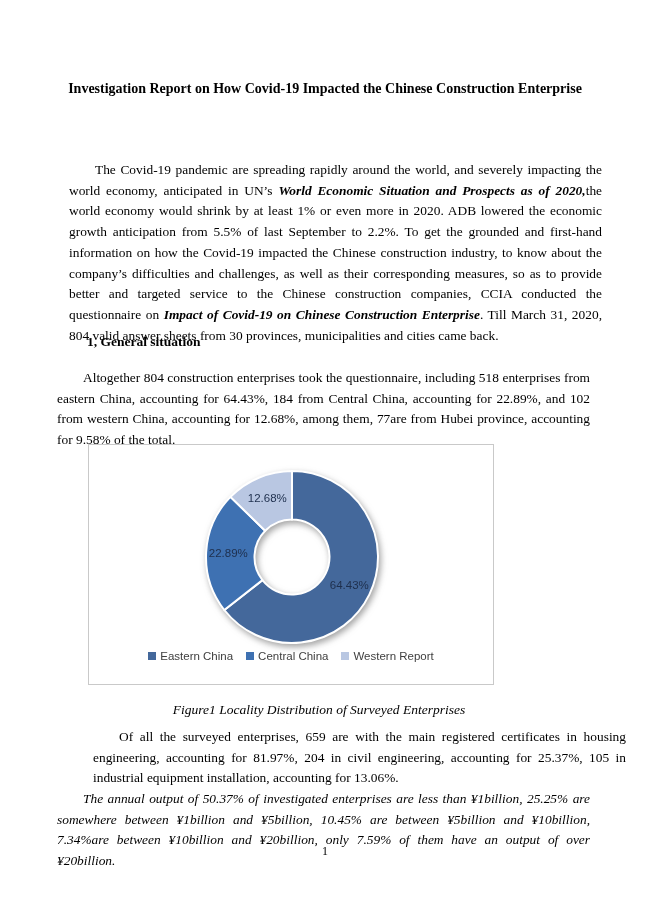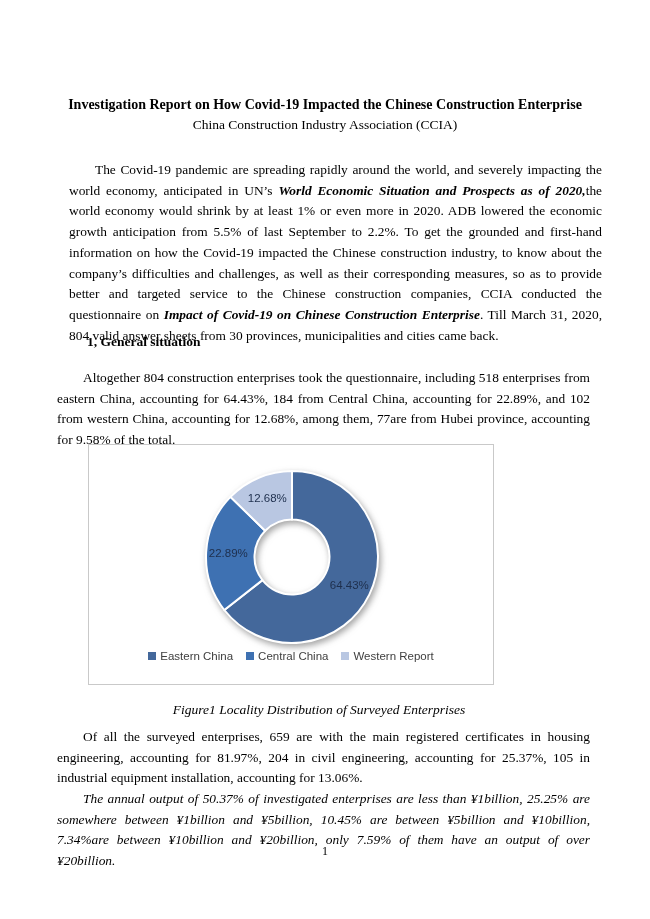--- a/index.html
+++ b/index.html
@@ -1,35 +1,35 @@
 <!DOCTYPE html>
 <html><head>
 <meta charset="utf-8">
 <style>
   html,body { margin:0; padding:0; background:#ffffff; }
   .doc {
     position:relative; width:650px; height:919px; background:#ffffff;
     font-family:"Liberation Serif", serif; color:#000; overflow:hidden;
   }
   .title {
-    position:absolute; top:80px; left:30px; right:30px; margin:16px;
+    position:absolute; top:80px; left:30px; right:30px; margin:0;
     text-align:center; font-size:14px; font-weight:bold; line-height:18px;
   }
   .subtitle {
     position:absolute; top:117px; left:30px; right:30px;
     text-align:center; font-size:13.5px;
   }
   .body {
     position:absolute; left:57px; width:533px; margin:0;
     font-size:13.4px; line-height:20.7px; text-align:justify; text-indent:26px;
   }
   .body .bi { font-weight:bold; font-style:italic; }
   .p1 { top:160px;margin-left:12px; }
   .p2 { top:368px; }
-  .p3 { top:727px; }
+  .p3 { top:727px;margin-left:36px; }
   .p4 { top:789px;font-style:italic; }
   .heading {
     position:absolute; top:330px; left:83px; margin:4px;
     font-size:13.5px; font-weight:bold;
   }
   .chart-box {
     position:absolute; top:444px; left:88px; width:404px; height:239px;
     border:1px solid #c9c9c9; background:#ffffff;
   }
   .chart-box svg { position:absolute; top:0; left:0; }
@@ -52,21 +52,20 @@
     position:absolute; top:844px; left:0; right:0; text-align:center; font-size:12px;
   }
 </style>
 </head>
 <body>
 
 <div class="doc">
 
   <h1 class="title">Investigation Report on How Covid-19 Impacted the Chinese Construction Enterprise</h1>
 
-  <div class="subtitle">China Construction Industry Association (CCIA)</div>
 
   <p class="body p1"><span>The Covid-19 pandemic are spreading rapidly around the world, and severely impacting the world economy, anticipated in UN’s </span><span class="bi">World Economic Situation and Prospects as of 2020,</span><span>the world economy would shrink by at least 1% or even more in 2020. ADB lowered the economic growth anticipation from 5.5% of last September to 2.2%. To get the grounded and first-hand information on how the Covid-19 impacted the Chinese construction industry, to know about the company’s difficulties and challenges, as well as their corresponding measures, so as to provide better and targeted service to the Chinese construction companies, CCIA conducted the questionnaire on </span><span class="bi">Impact of Covid-19 on Chinese Construction Enterprise</span><span>. Till March 31, 2020, 804 valid answer sheets from 30 provinces, municipalities and cities came back.</span></p>
 
   <h2 class="heading">1, General situation</h2>
 
   <p class="body p2">Altogether 804 construction enterprises took the questionnaire, including 518 enterprises from eastern China, accounting for 64.43%, 184 from Central China, accounting for 22.89%, and 102 from western China, accounting for 12.68%, among them, 77are from Hubei province, accounting for 9.58% of the total.</p>
 
   <div class="chart-box">
     <svg id="donut-svg" width="404" height="239" viewBox="0 0 404 239">
         <g class="donut-group">

